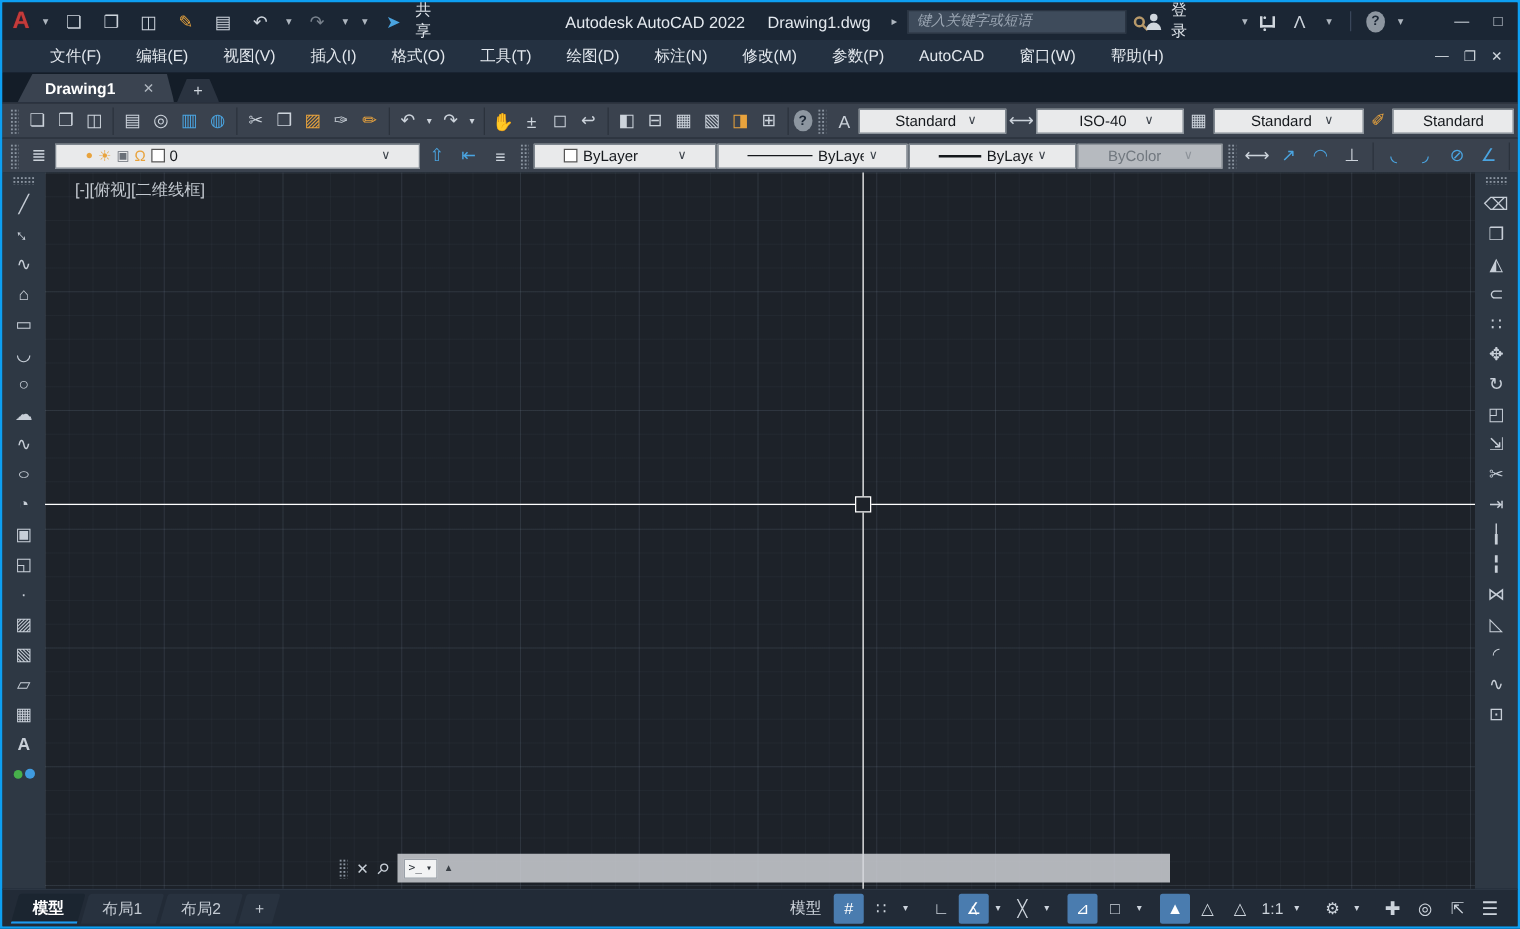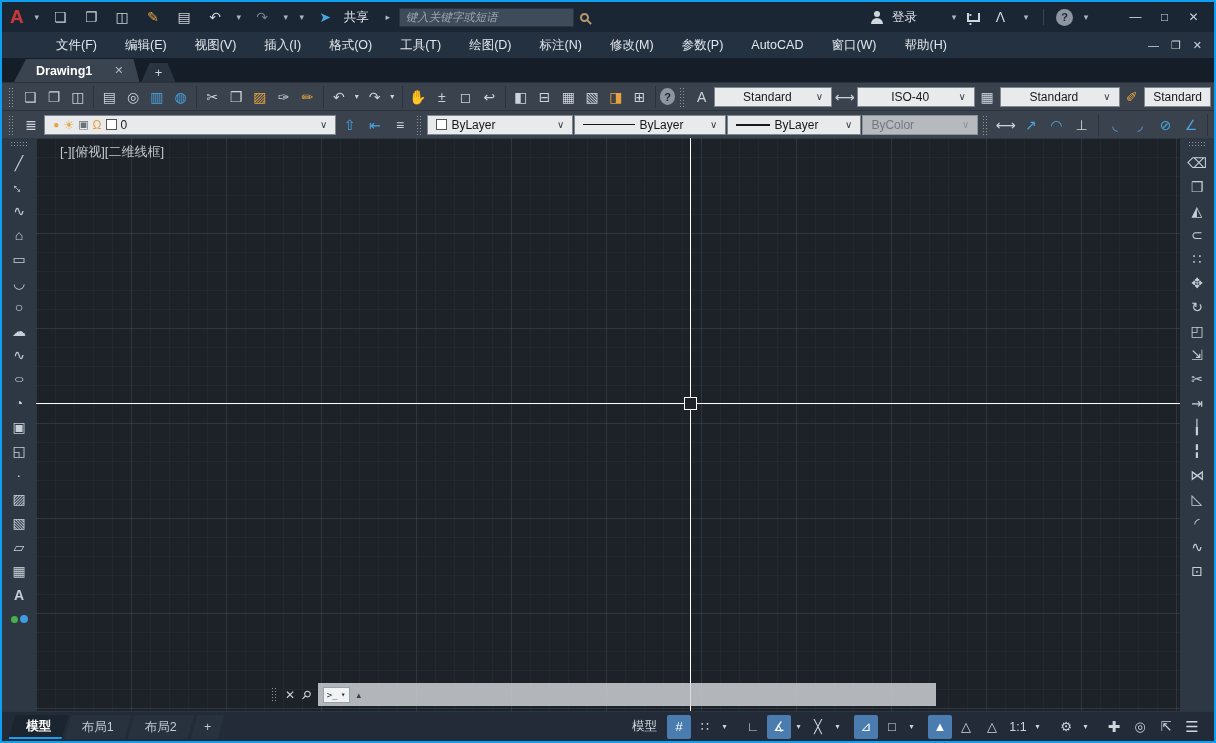--- a/index.html
+++ b/index.html
@@ -24,40 +24,40 @@
   .i-cart { position:relative; width:13px; height:9px; border:2px solid currentColor; border-top:none; display:inline-block; }
   .i-cart::after { content:"• •"; position:absolute; left:0; bottom:-8px; font-size:8px; letter-spacing:1px; color:currentColor; }
   .tb-right { margin-left:auto; display:flex; align-items:center; gap:8px; }
   .login { font-size:12.5px; color:#dfe4ea; }
   .tb-sep { width:1px; height:16px; background:#39465a; margin:0 4px; }
   .helpdot { width:17px; height:17px; border-radius:50%; background:#8d96a0; color:#1b2634; font-size:11px; font-weight:bold; display:flex; align-items:center; justify-content:center; }
   .winctl { display:flex; gap:4px; margin-left:24px; }
   .winctl .tbtn { font-size:12px; }
 
   
-  .menubar { height:26px; background:#243141; display:flex; align-items:center; padding-left:40px; gap:0; flex:0 0 auto; }
+  .menubar { height:26px; background:#243141; display:flex; align-items:center; padding-left:24px; gap:0; flex:0 0 auto; }
   .mitem { font-size:12.5px; color:#e2e7ed; padding:0 14px; height:100%; display:flex; align-items:center; }
   .docctl { margin-left:auto; display:flex; gap:12px; padding-right:12px; color:#cfd6dd; font-size:11px; }
   .docctl span { cursor:default; }
 
   
   .tabbar { height:24px; background:#141d28; display:flex; align-items:flex-end; padding-left:12px; flex:0 0 auto; }
   .filetab { height:23px; background:#3a4350; color:#fff; padding:0 16px 0 22px; display:flex; gap:22px; align-items:center; font-size:12.5px; font-weight:bold; clip-path:polygon(12px 0, calc(100% - 6px) 0, 100% 100%, 0 100%); }
   .filetab .x { color:#aeb6bf; font-weight:normal; font-size:11px; }
   .plustab { width:34px; height:19px; margin-left:2px; background:#2a3340; color:#cfd6dd; display:flex; align-items:center; justify-content:center; font-size:13px; clip-path:polygon(8px 0, calc(100% - 8px) 0, 100% 100%, 0 100%); align-self:flex-end; }
 
   
   .toolrow { height:28px; background:#3a424e; display:flex; align-items:center; padding:0 3px; gap:1px; border-top:1px solid #2b323c; flex:0 0 auto; }
   .ti { width:25px; height:24px; display:flex; align-items:center; justify-content:center; color:#ccd3db; font-size:14px; border-radius:2px; position:relative; }
   .ti.sm { width:12px; font-size:8px; }
   .vsep { width:1px; height:22px; background:#2b323c; margin:0 3px; }
   .grip-v { width:7px; height:20px; background-image:radial-gradient(#8b95a1 0.8px, transparent 0.9px); background-size:3px 3px; margin:0 3px; flex:0 0 auto; }
   .yellow { color:#e8a33d; } .blue { color:#4aa4e0; } .dim { color:#79828d; }
   .rot45 { transform:rotate(45deg); } .squash { transform:scale(1.25,.85); }
-  .dd { height:20px; background:#e9eaeb; border:1px solid #7e868f; display:flex; align-items:center; padding:0 8px; font-size:12px; color:#15181c; gap:4px; flex:0 0 auto; }
+  .dd { height:20px; background:#e9eaeb; border:1px solid #7e868f; display:flex; align-items:center; padding:0 23px; font-size:12px; color:#15181c; gap:4px; flex:0 0 auto; }
   .dd .lbl { flex:1; text-align:center; white-space:nowrap; overflow:hidden; }
   .dd .ddc { font-size:10px; color:#3c434b; }
   .dd.disabled { background:#b6babf; color:#71787f; border-color:#8d939a; }
   .dd.disabled .ddc { color:#8d939a; }
   .swatch { width:11px; height:11px; background:#fff; border:1px solid #555; flex:0 0 auto; }
   .ltline { width:52px; border-top:1px solid #15181c; } .lwline { width:34px; border-top:2px solid #15181c; }
 
   
   .main { flex:1 1 auto; display:flex; min-height:0; }
   .palette { width:34px; background:#2e3844; display:flex; flex-direction:column; align-items:center; padding-top:3px; gap:0; flex:0 0 auto; }
@@ -117,20 +117,24 @@
       <span class="ti tbtn">◫</span>
       <span class="ti tbtn yellow">✎</span>
       <span class="ti tbtn">▤</span>
       <span class="ti tbtn">↶</span>
       <span class="caret">▾</span>
       <span class="ti tbtn dim">↷</span>
       <span class="caret">▾</span>
       <span class="caret">▾</span>
       <span class="ti tbtn blue">➤</span>
       <span class="login">共享</span>
+    </div>
+    <div class="tb-title">
+      <span>Autodesk AutoCAD 2022</span>
+      <span>Drawing1.dwg</span>
     </div>
     <div class="searchwrap">
       <span class="caret">▸</span>
       <input class="search" placeholder="键入关键字或短语" style="">
       <span class="i-mag" style="color:#b7996a"></span>
     </div>
     <div class="tb-right">
       <span class="i-user" style="color:#cfd6dd"></span>
       <span class="login">登录</span>
       <span class="caret" style="margin-left:24px">▾</span>

